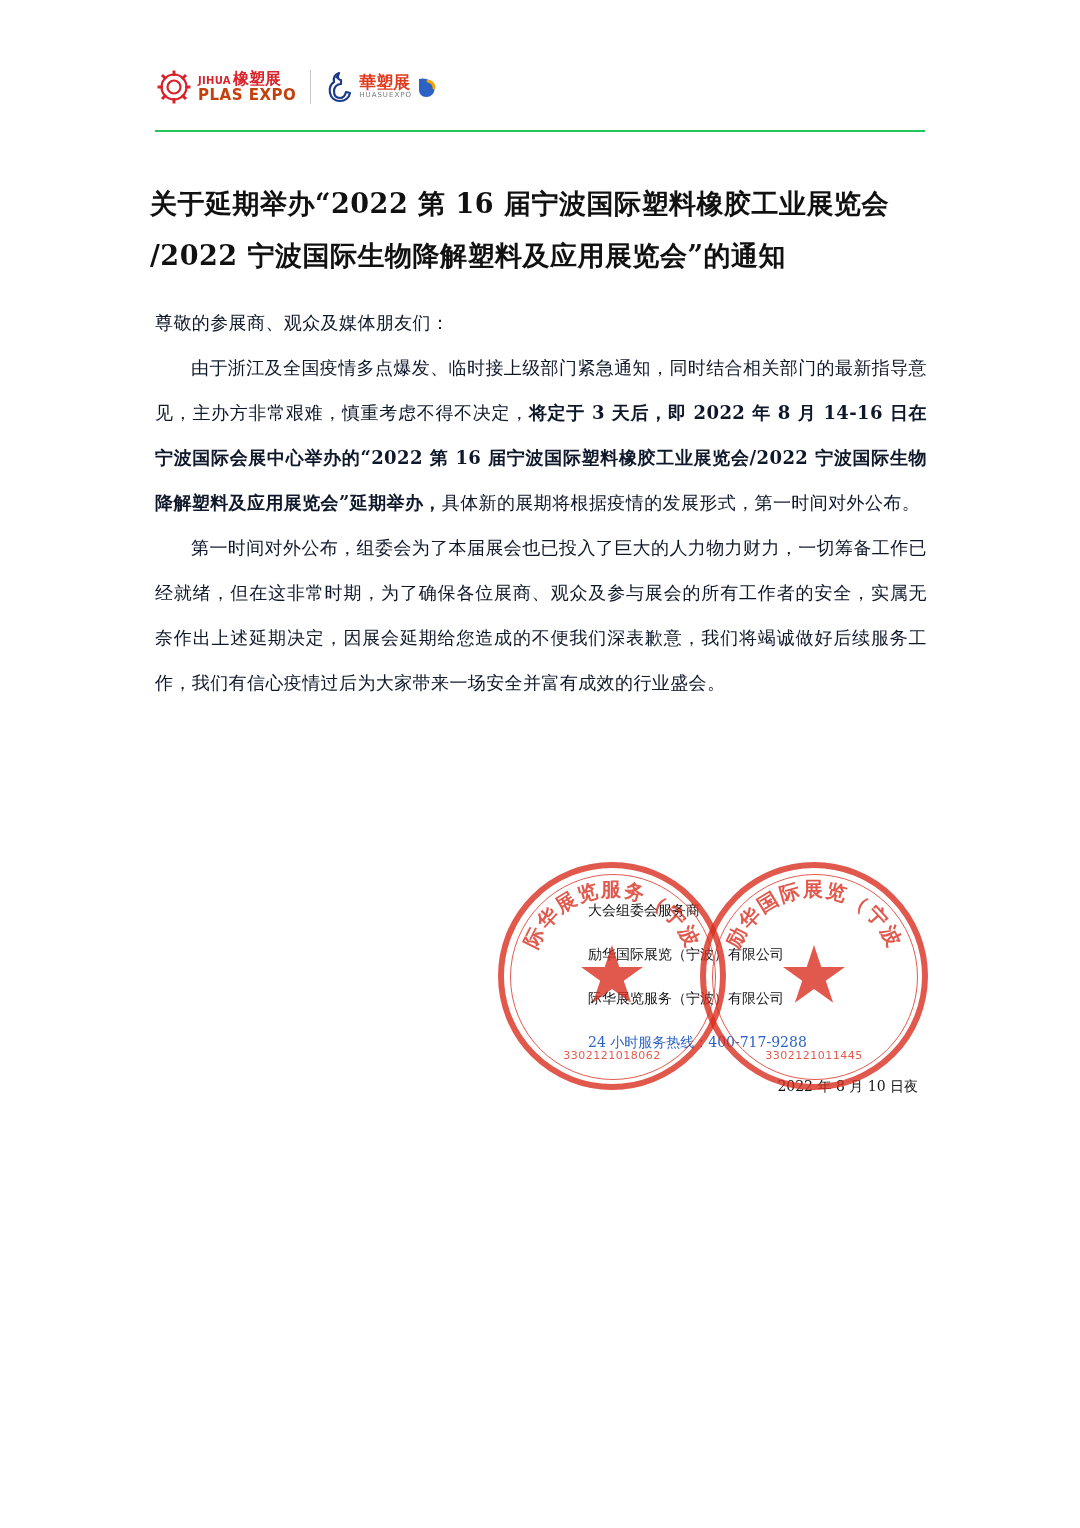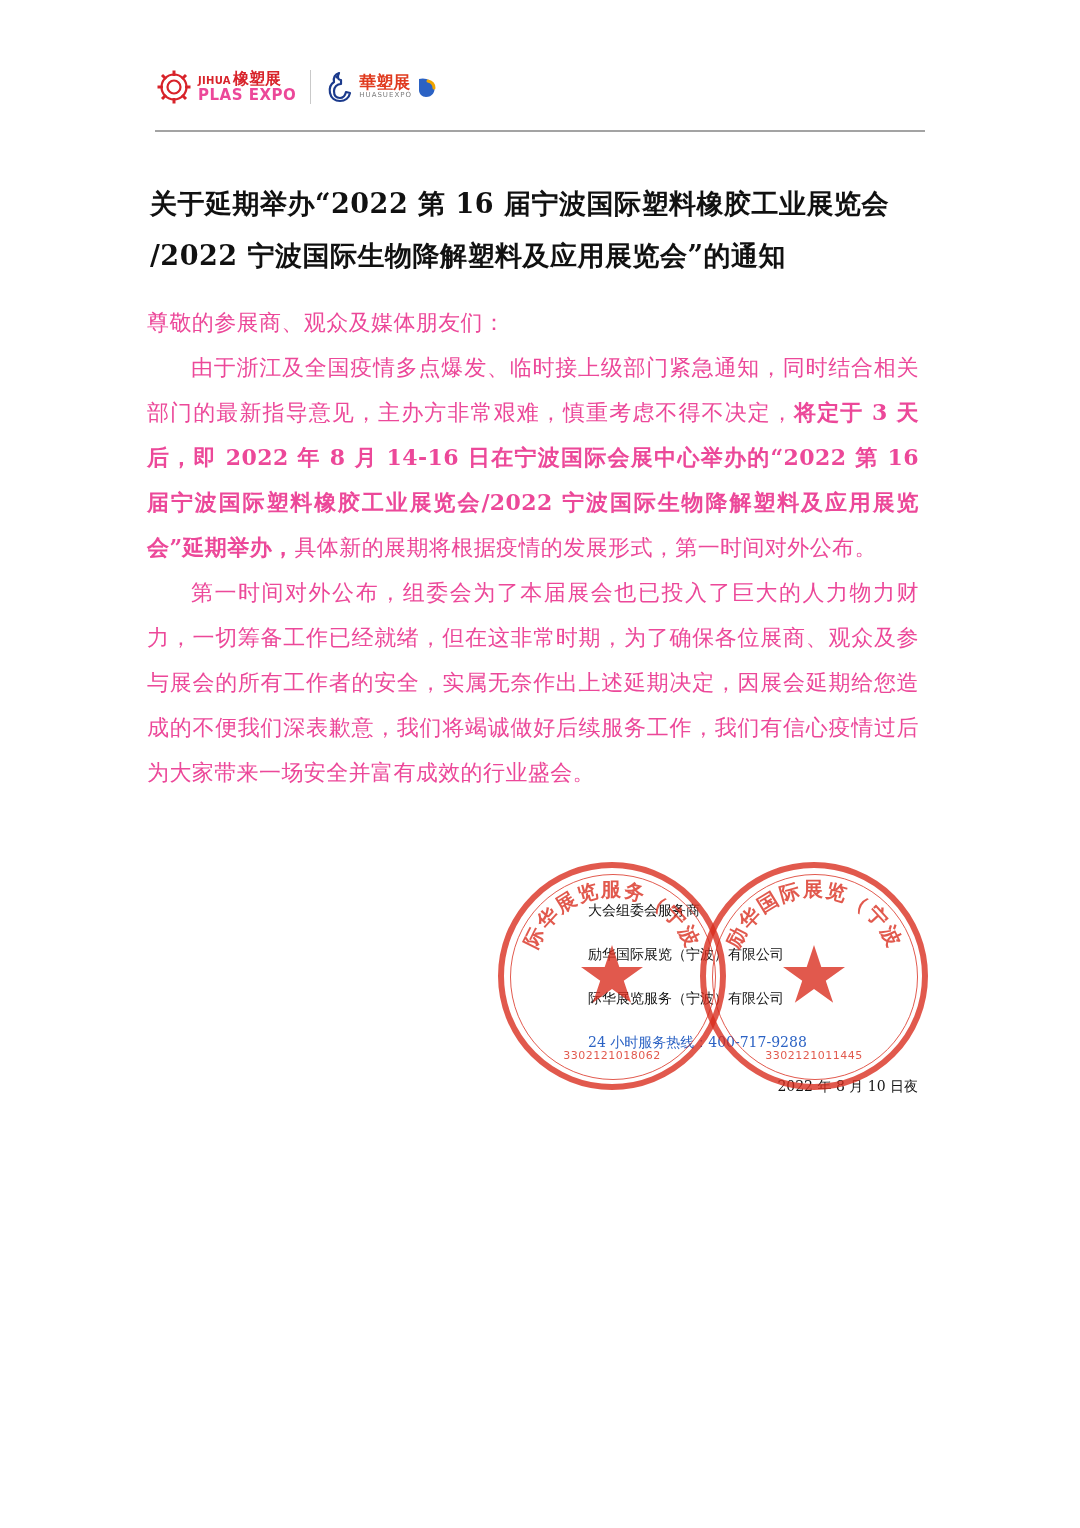--- a/index.html
+++ b/index.html
@@ -24,21 +24,21 @@
     background: #fff;
   }
 
   
   .header {
     position: absolute;
     left: 155px;
     top: 68px;
     width: 770px;
     height: 62px;
-    border-bottom: 2px solid #a3a3a3;
+    border-bottom: 2px solid #22c55e;
     display: flex;
     align-items: flex-start;
   }
   .logo-group {
     display: flex;
     align-items: center;
     gap: 14px;
     padding-bottom: 6px;
   }
   .logo-plas {
@@ -67,21 +67,21 @@
   }
   .plas-top .cn {
     font-size: 16px;
     letter-spacing: 0px;
     margin-left: 2px;
   }
   .plas-bottom {
     font-size: 15px;
     font-weight: bold;
     letter-spacing: 0.5px;
-    color: #ec4899;
+    color: #c2410c;
     white-space: nowrap;
   }
   .logo-divider {
     width: 1px;
     height: 34px;
     background: #c9c9c9;
   }
   .logo-hua {
     display: flex;
     align-items: center;
@@ -118,27 +118,27 @@
     font-size: 27px;
     font-weight: bold;
     line-height: 52px;
     letter-spacing: 0.5px;
     color: #111;
   }
 
   
   .body-block {
     position: absolute;
-    left: 147px;
+    left: 155px;
     top: 300px;
     width: 772px;
-    font-size: 22px;
+    font-size: 18px;
     line-height: 45px;
     letter-spacing: 0.4px;
-    color: #ec4899;
+    color: #0f172a;
     text-align: justify;
   }
   .salutation { margin: 0 0 0 0; }
   .para {
     margin: 0;
     text-indent: 2em;
   }
   .bold { font-weight: bold; }
 
   

